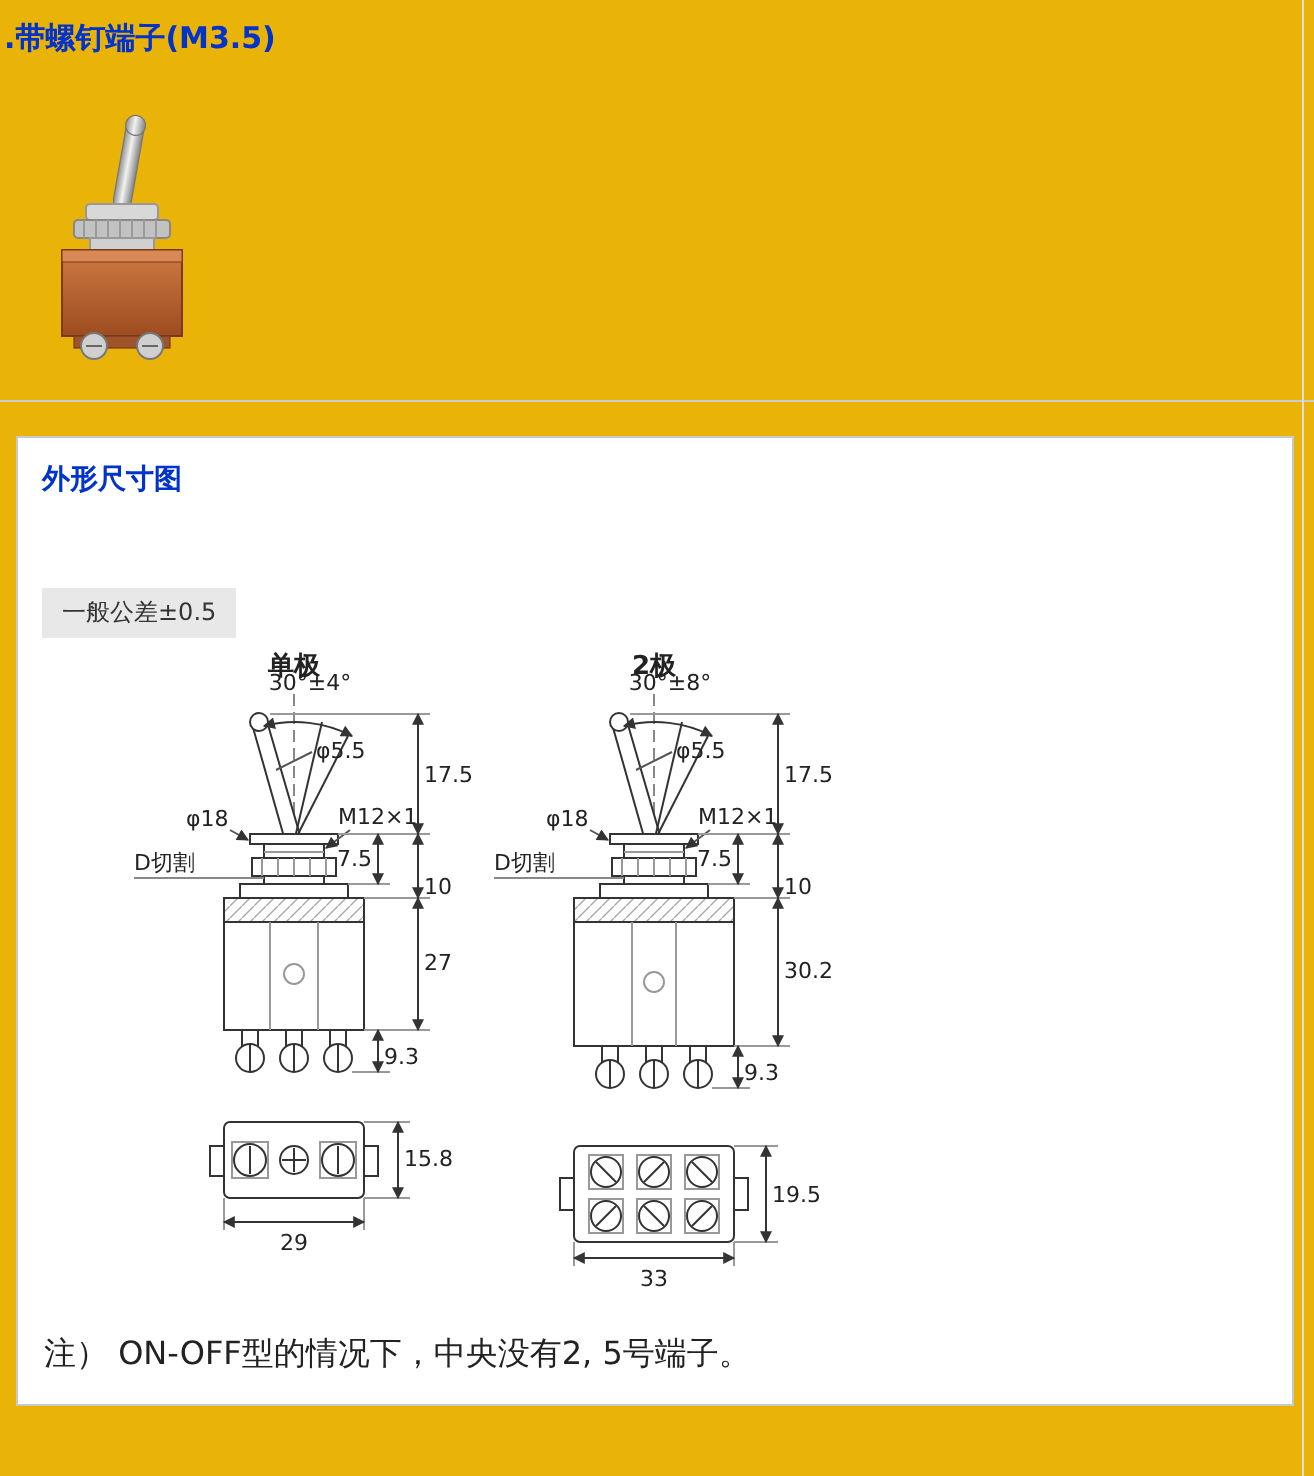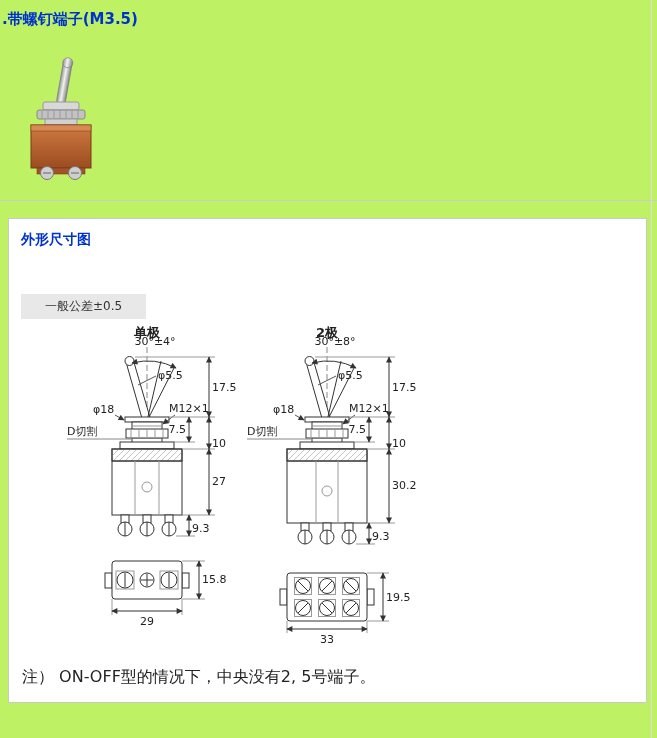--- a/index.html
+++ b/index.html
@@ -1,23 +1,23 @@
 <!DOCTYPE html>
 <html><head>
 <meta charset="utf-8">
 <style>
   body{margin:0;background:#fff}
-  .page{position:relative;width:657px;height:738px;background:#bef264;font-family:"DejaVu Sans","Liberation Sans",sans-serif;overflow:hidden}
+  .page{position:relative;width:657px;height:738px;background:#eab308;font-family:"DejaVu Sans","Liberation Sans",sans-serif;overflow:hidden}
   .page-title{position:absolute;left:2px;top:10px;margin:0;font-size:15px;font-weight:bold;color:#0033cc}
   .photo{position:absolute;left:16px;top:52px}
   .top-divider{position:absolute;left:0;top:200px;width:657px;height:0;border-top:1px solid #cccccc}
   .right-border{position:absolute;top:0;right:5px;width:0;height:738px;border-left:1px solid #dddddd}
   .dim-box{position:absolute;left:8px;top:218px;width:637px;height:483px;border:1px solid #c9c9c9;background:#fff}
-  .section-title{margin:12px 0 16px 12px;font-size:14px;font-weight:bold;color:#0033cc}
-  .tolerance{display:inline-block;margin:10px 0 0 12px;padding:4px 24px;background:#e8e8e8;font-size:12px;color:#333}
+  .section-title{margin:12px 0 2px 12px;font-size:14px;font-weight:bold;color:#0033cc}
+  .tolerance{display:inline-block;margin:24px 0 0 12px;padding:4px 10px;background:#e8e8e8;font-size:12px;color:#333}
   .drawings{display:block;margin:2px 0 0 28px}
   .note{position:absolute;left:13px;bottom:14px;font-size:16px;color:#222}
   svg text{font-family:"DejaVu Sans",sans-serif;fill:#222;stroke:none}
   .t-title{font-size:13px;font-weight:bold}
   .t-dim{font-size:11px}
 </style>
 </head>
 <body>
 
 <div class="page">

